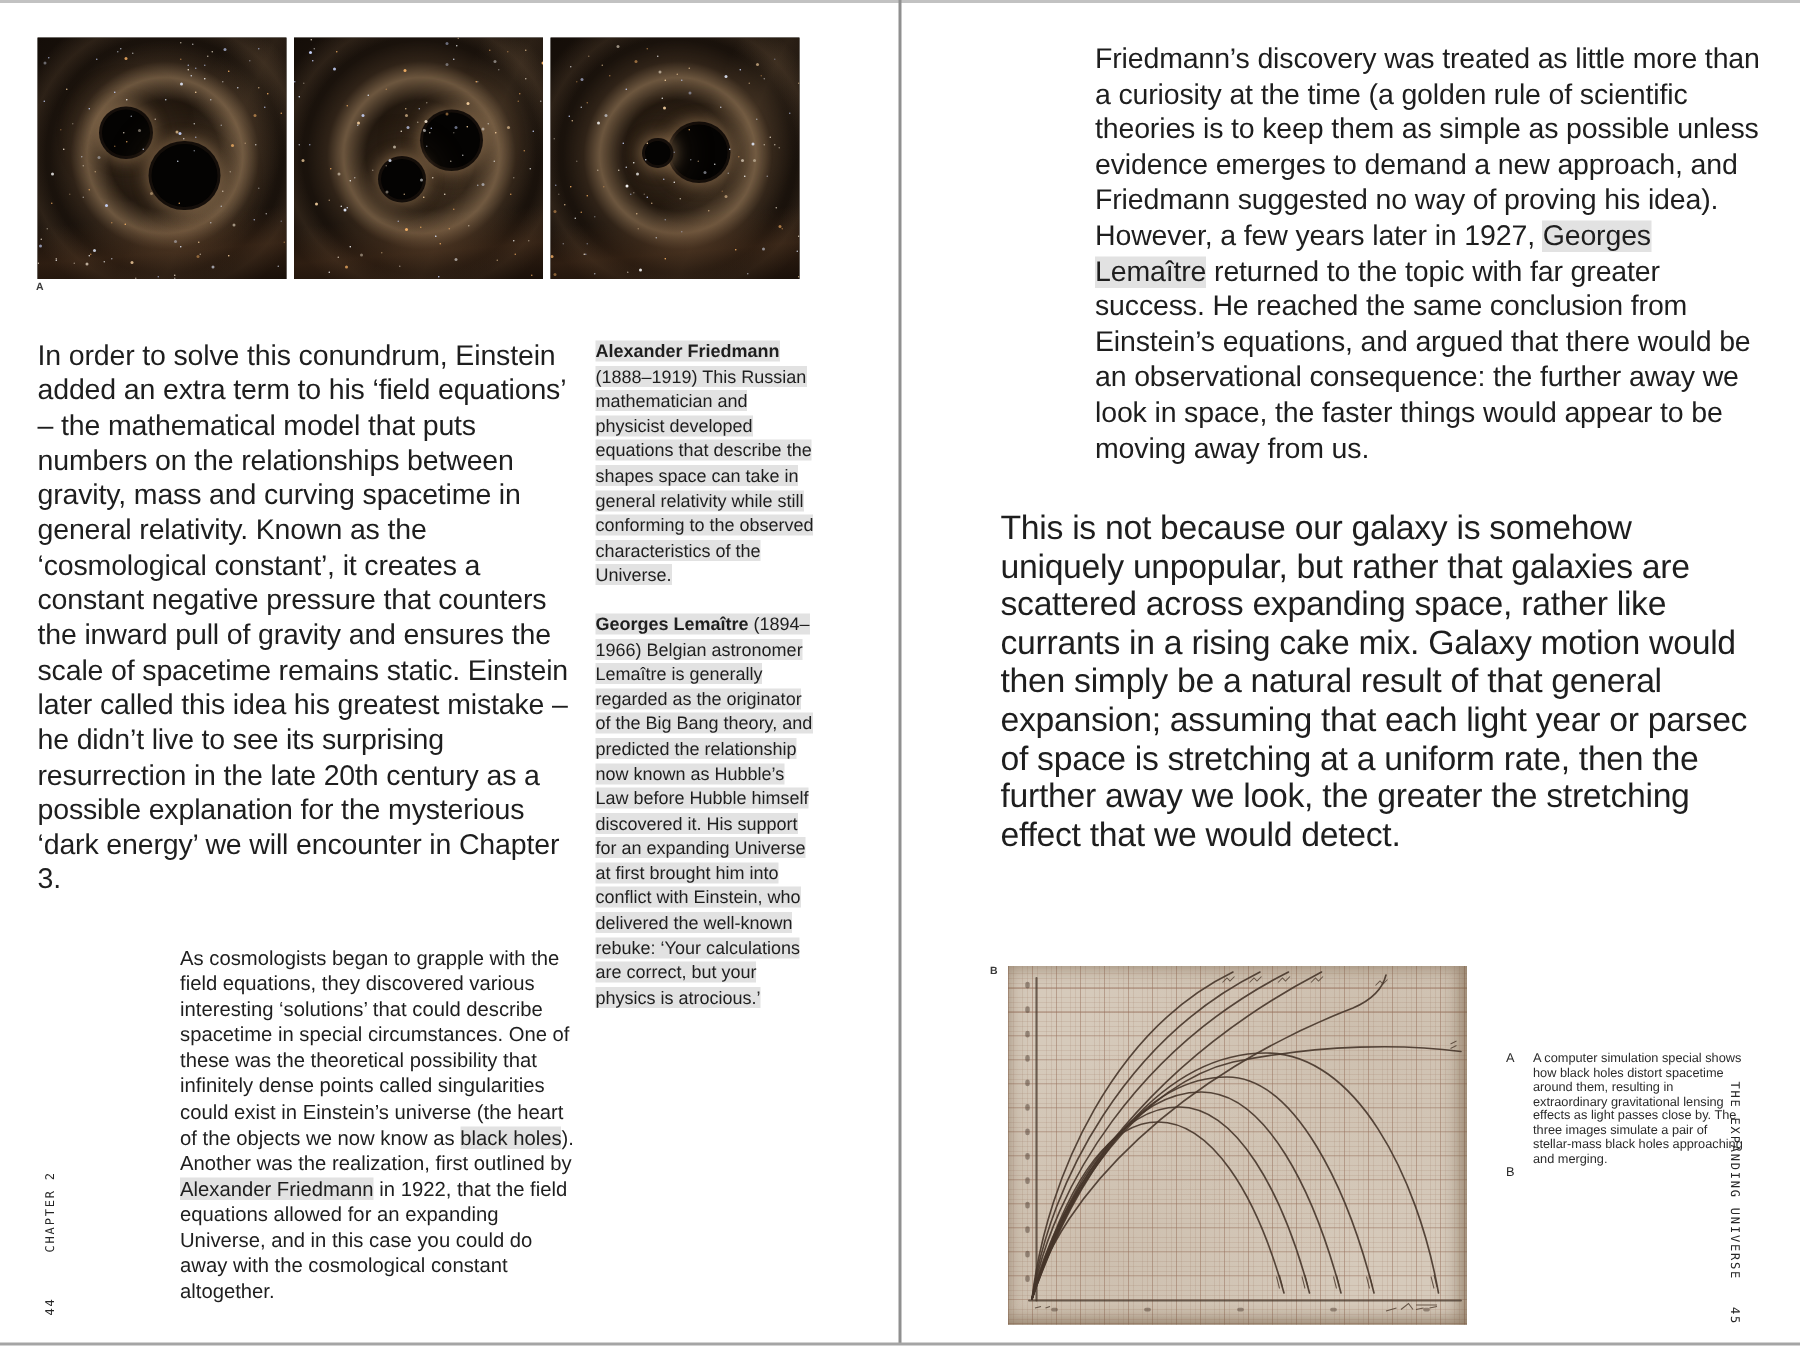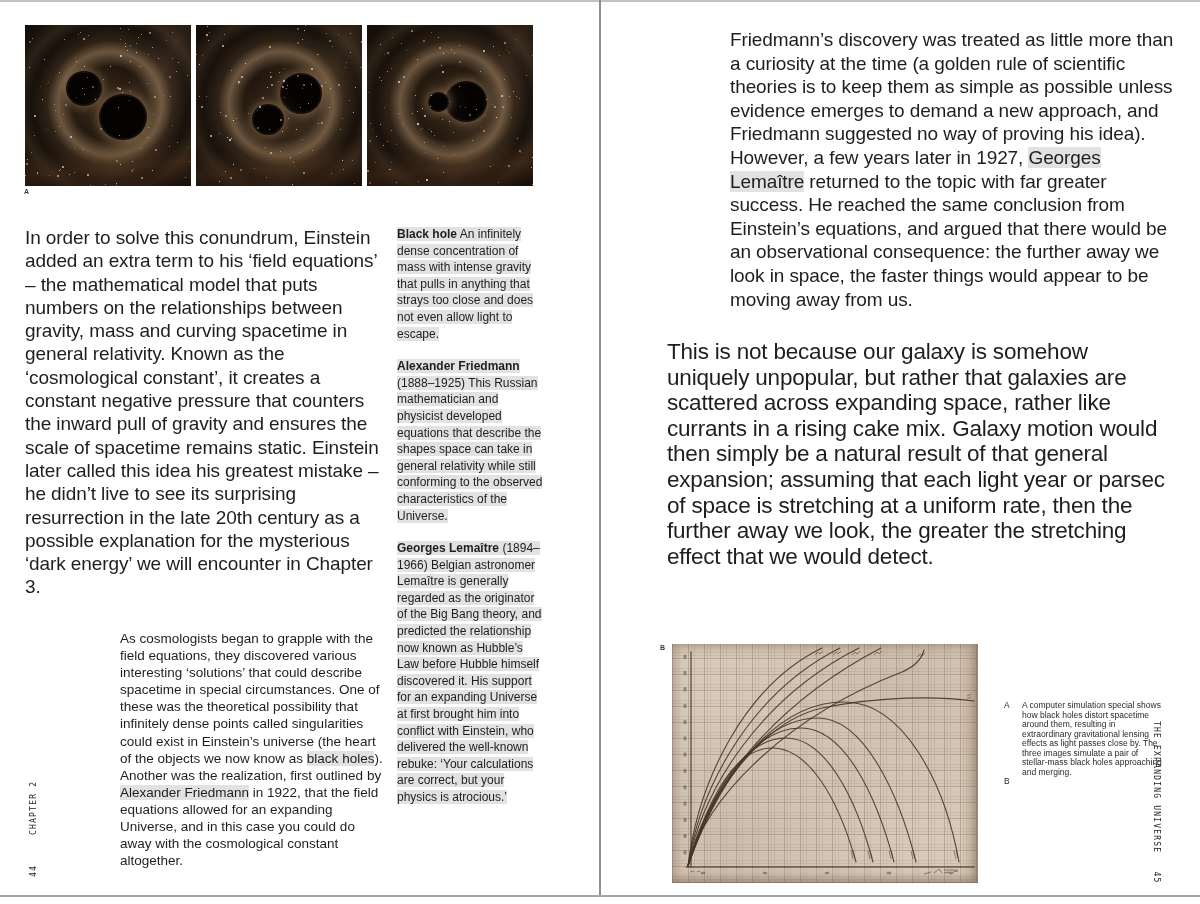--- a/index.html
+++ b/index.html
@@ -441,22 +441,21 @@
         <i class="star" style="left: 45.1%; top: 58.4%; width: 1px; height: 1px; background: rgb(201, 214, 255); opacity: 0.78;"></i>
         <i class="star" style="left: 30.4%; top: 53.2%; width: 1px; height: 1px; background: rgb(227, 236, 255); opacity: 0.83;"></i>
       </div>
   </div>
   <div class="fig-label" id="label-a">A</div>
 
   <div class="para" id="left-main">In order to solve this conundrum, Einstein added an extra term to his ‘field equations’ – the mathematical model that puts numbers on the relationships between gravity, mass and curving spacetime in general relativity. Known as the ‘cosmological constant’, it creates a constant negative pressure that counters the inward pull of gravity and ensures the scale of spacetime remains static. Einstein later called this idea his greatest mistake – he didn’t live to see its surprising resurrection in the late 20th century as a possible explanation for the mysterious ‘dark energy’ we will encounter in Chapter 3.</div>
   <div class="para" id="left-indent"><span>As cosmologists began to grapple with the field equations, they discovered various interesting ‘solutions’ that could describe spacetime in special circumstances. One of these was the theoretical possibility that infinitely dense points called singularities could exist in Einstein’s universe (the heart of the objects we now know as </span><span class="hl">black holes</span><span>). Another was the realization, first outlined by </span><span class="hl">Alexander Friedmann</span><span> in 1922, that the field equations allowed for an expanding Universe, and in this case you could do away with the cosmological constant altogether.</span></div>
 
   <div id="sidebar">
-    <p class="gloss"><span class="hl"><b>Black hole</b> <span>An infinitely dense concentration of mass with intense gravity that pulls in anything that strays too close and does not even allow light to escape.</span></span></p>
-    <p class="gloss"><span class="hl"><b>Alexander Friedmann</b> <span>(1888–1925) This Russian mathematician and physicist developed equations that describe the shapes space can take in general relativity while still conforming to the observed characteristics of the Universe.</span></span></p>
+    <p class="gloss"><span class="hl"><b>Alexander Friedmann</b> <span>(1888–1919) This Russian mathematician and physicist developed equations that describe the shapes space can take in general relativity while still conforming to the observed characteristics of the Universe.</span></span></p>
     <p class="gloss"><span class="hl"><b>Georges Lemaître</b> <span>(1894–1966) Belgian astronomer Lemaître is generally regarded as the originator of the Big Bang theory, and predicted the relationship now known as Hubble’s Law before Hubble himself discovered it. His support for an expanding Universe at first brought him into conflict with Einstein, who delivered the well-known rebuke: ‘Your calculations are correct, but your physics is atrocious.’</span></span></p>
   </div>
 
   <div class="margin-txt" id="margin-left">
     <span>44</span><span class="gap">CHAPTER 2</span>
   </div>
 
   <div class="para" id="right-top"><span>Friedmann’s discovery was treated as little more than a curiosity at the time (a golden rule of scientific theories is to keep them as simple as possible unless evidence emerges to demand a new approach, and Friedmann suggested no way of proving his idea). However, a few years later in 1927, </span><span class="hl">Georges Lemaître</span><span> returned to the topic with far greater success. He reached the same conclusion from Einstein’s equations, and argued that there would be an observational consequence: the further away we look in space, the faster things would appear to be moving away from us.</span></div>
   <div class="para" id="right-big">This is not because our galaxy is somehow uniquely unpopular, but rather that galaxies are scattered across expanding space, rather like currants in a rising cake mix. Galaxy motion would then simply be a natural result of that general expansion; assuming that each light year or parsec of space is stretching at a uniform rate, then the further away we look, the greater the stretching effect that we would detect.</div>
 

